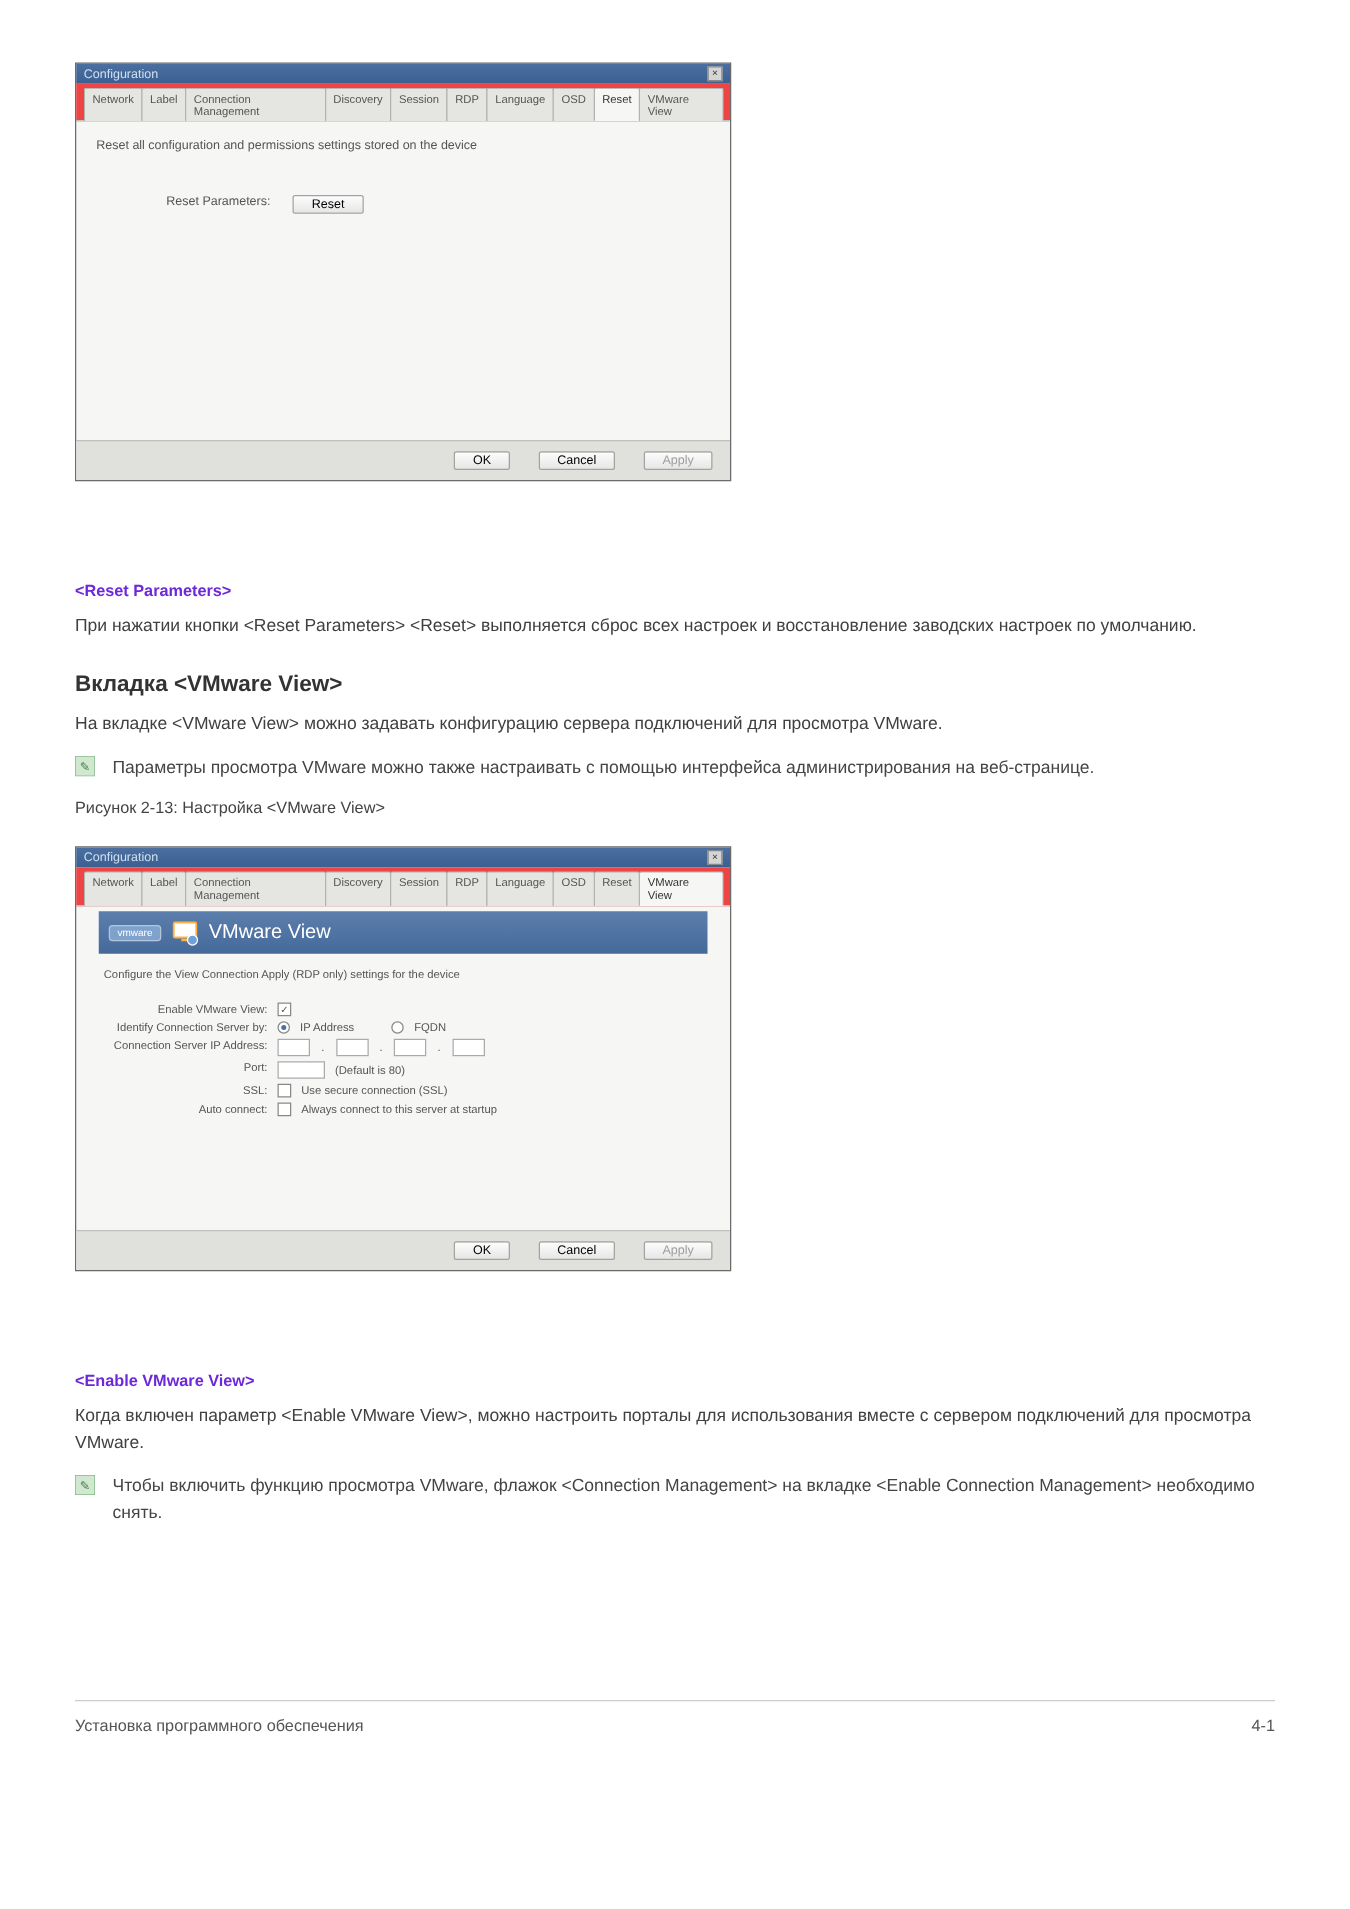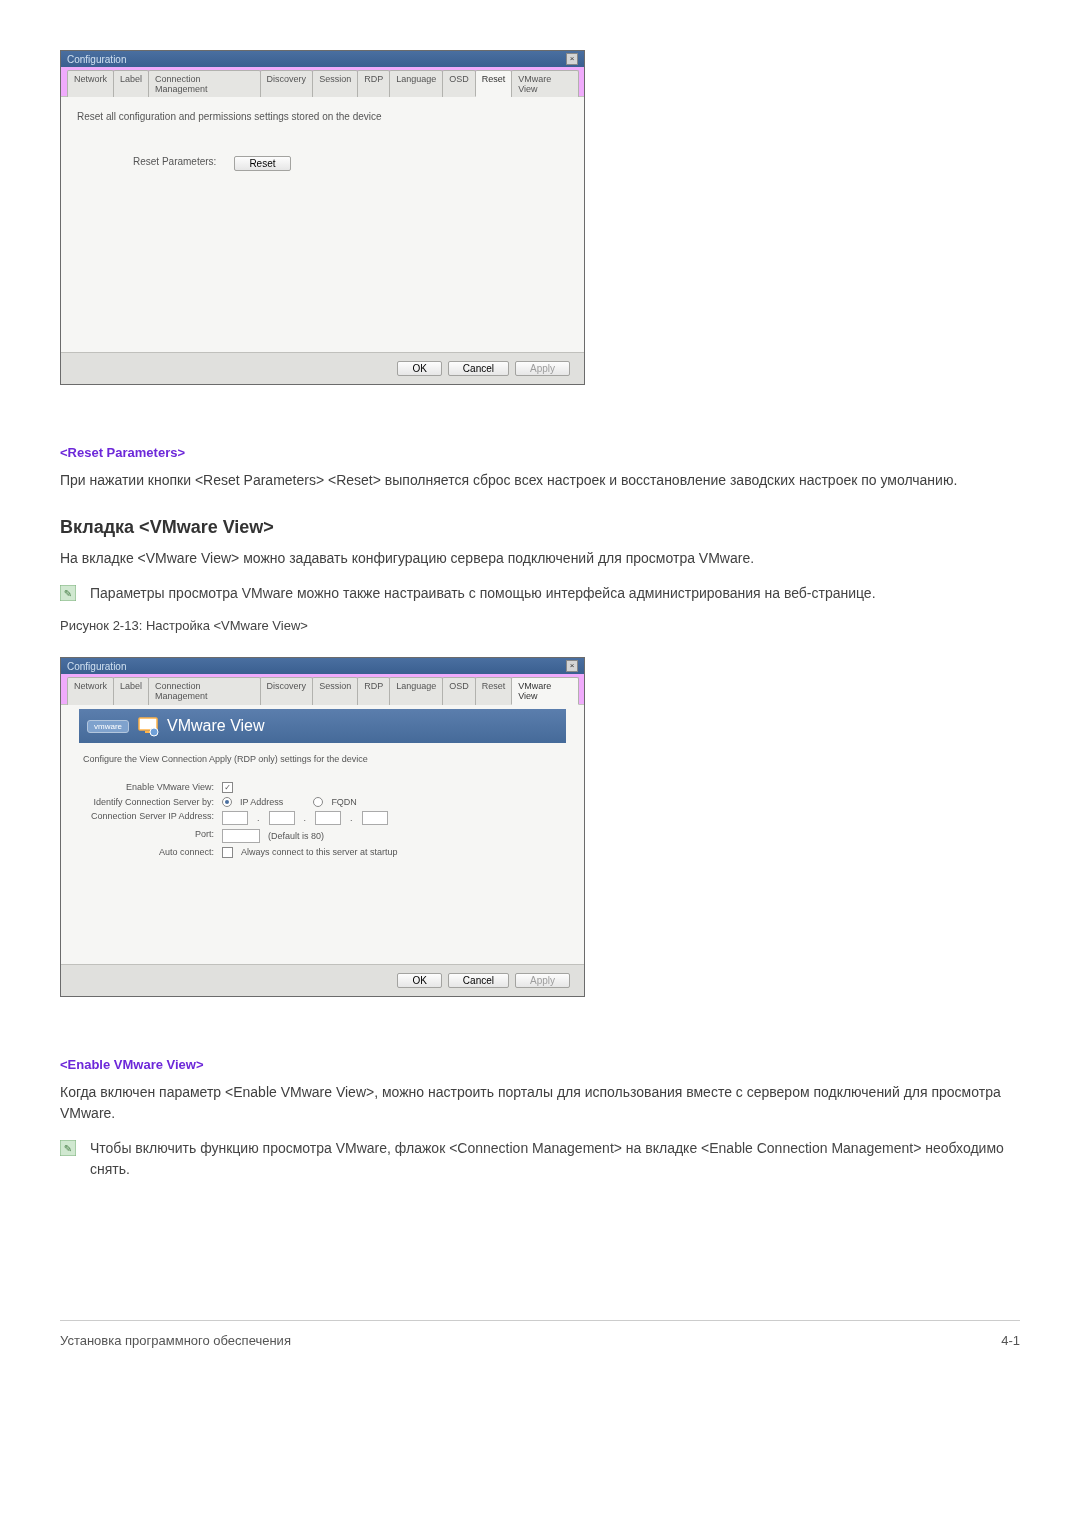--- a/index.html
+++ b/index.html
@@ -8,21 +8,21 @@
     background: #ffffff;
     color: #333;
     width: 1080px;
     margin: 0 auto;
     padding: 50px 60px 30px 60px;
   }
   .win {
     border: 1px solid #6b6b6b;
     background: #f6f6f4;
     width: 525px;
-    margin-bottom: 60px;
+    margin-bottom: 80px;
     position: relative;
   }
   .titlebar {
     background: linear-gradient(#4a6fa0, #3a5f90);
     color: #d0e0f0;
     font-size: 10px;
     padding: 2px 6px;
     display: flex;
     justify-content: space-between;
     align-items: center;
@@ -32,21 +32,21 @@
     width: 12px; height: 12px;
     background: #d5d5d5;
     border: 1px solid #888;
     font-size: 8px;
     line-height: 10px;
     text-align: center;
     color: #333;
   }
   .tabs {
     display: flex;
-    background: #f0abfc;
+    background: #ef4444;
     border-bottom: 1px solid #c2c2be;
     font-size: 9px;
     padding: 2px 6px 0 6px;
     gap: 0;
   }
   .tab {
     padding: 3px 6px;
     background: #e5e5e2;
     border: 1px solid #b2b2ae;
     border-bottom: none;
@@ -87,21 +87,21 @@
     background: linear-gradient(#fdfdfd, #e6e6e6);
     border: 1px solid #a3a3a0;
     border-radius: 2px;
   }
   .btnbar {
     background: #e0e0dd;
     border-top: 1px solid #c0c0bc;
     padding: 8px 14px;
     display: flex;
     justify-content: flex-end;
-    gap: 6px;
+    gap: 23px;
   }
   .btnbar .btn-small.disabled { color: #9e9e9e; }
   .vm-header {
     background: linear-gradient(#5b7ead, #456a99);
     margin: 4px 2px 10px 2px;
     padding: 6px 8px 6px 8px;
     display: flex;
     align-items: center;
     gap: 8px;
   }
@@ -319,20 +319,27 @@
         </span>
       </div>
       <div class="form-row">
         <span class="form-label">Port:</span>
         <span class="form-val">
           <span class="port-box"></span>
           <span>(Default is 80)</span>
         </span>
       </div>
       <div class="form-row">
+        <span class="form-label">SSL:</span>
+        <span class="form-val">
+          <span class="chk"></span>
+          <span>Use secure connection (SSL)</span>
+        </span>
+      </div>
+      <div class="form-row">
         <span class="form-label">Auto connect:</span>
         <span class="form-val">
           <span class="chk"></span>
           <span>Always connect to this server at startup</span>
         </span>
       </div>
     </div>
   </div>
   <div class="btnbar">
     <button class="btn-small">OK</button>

